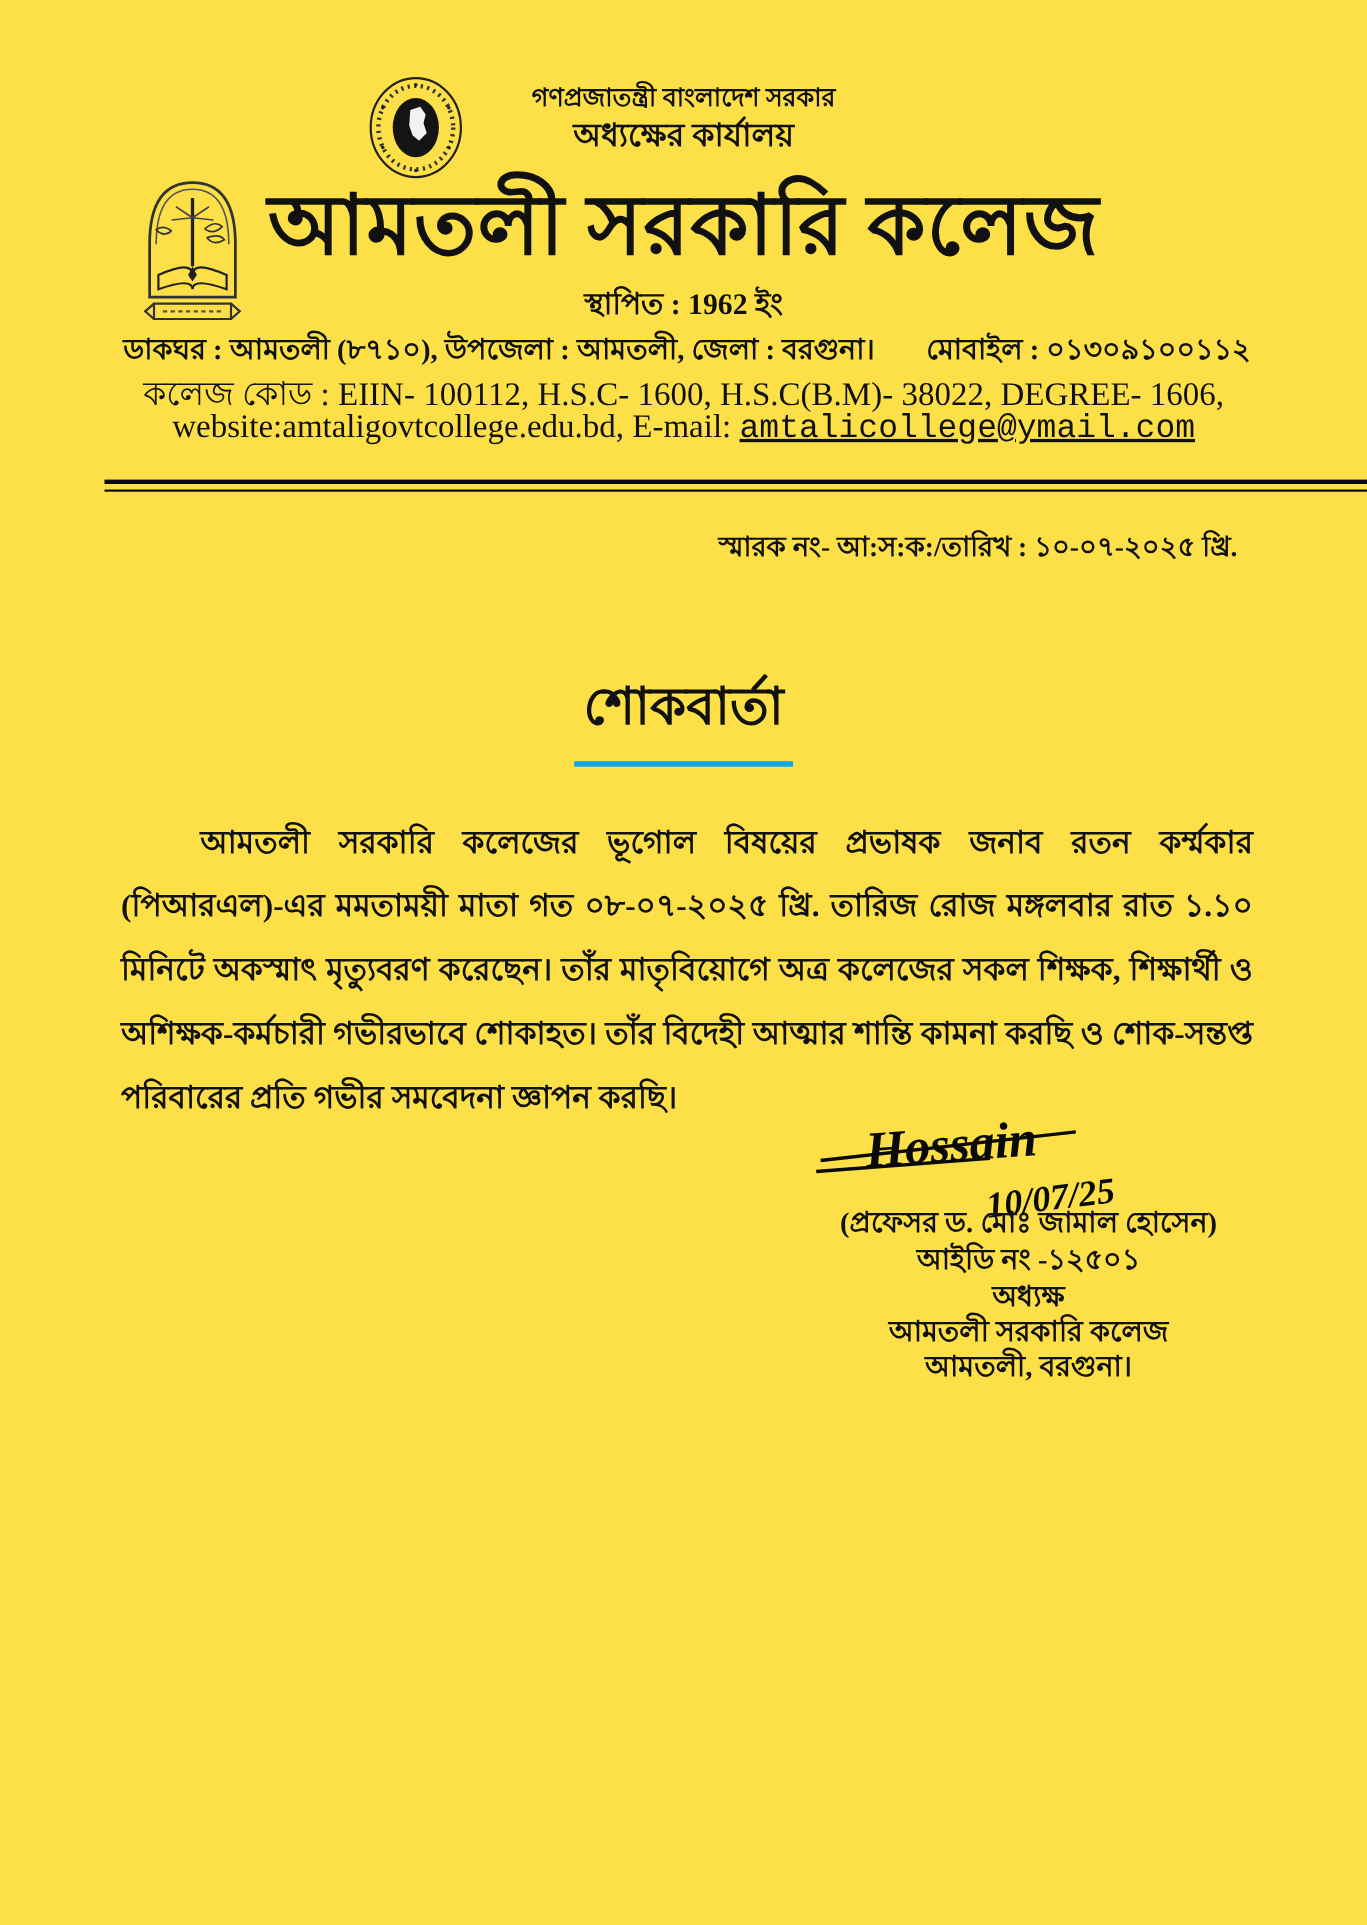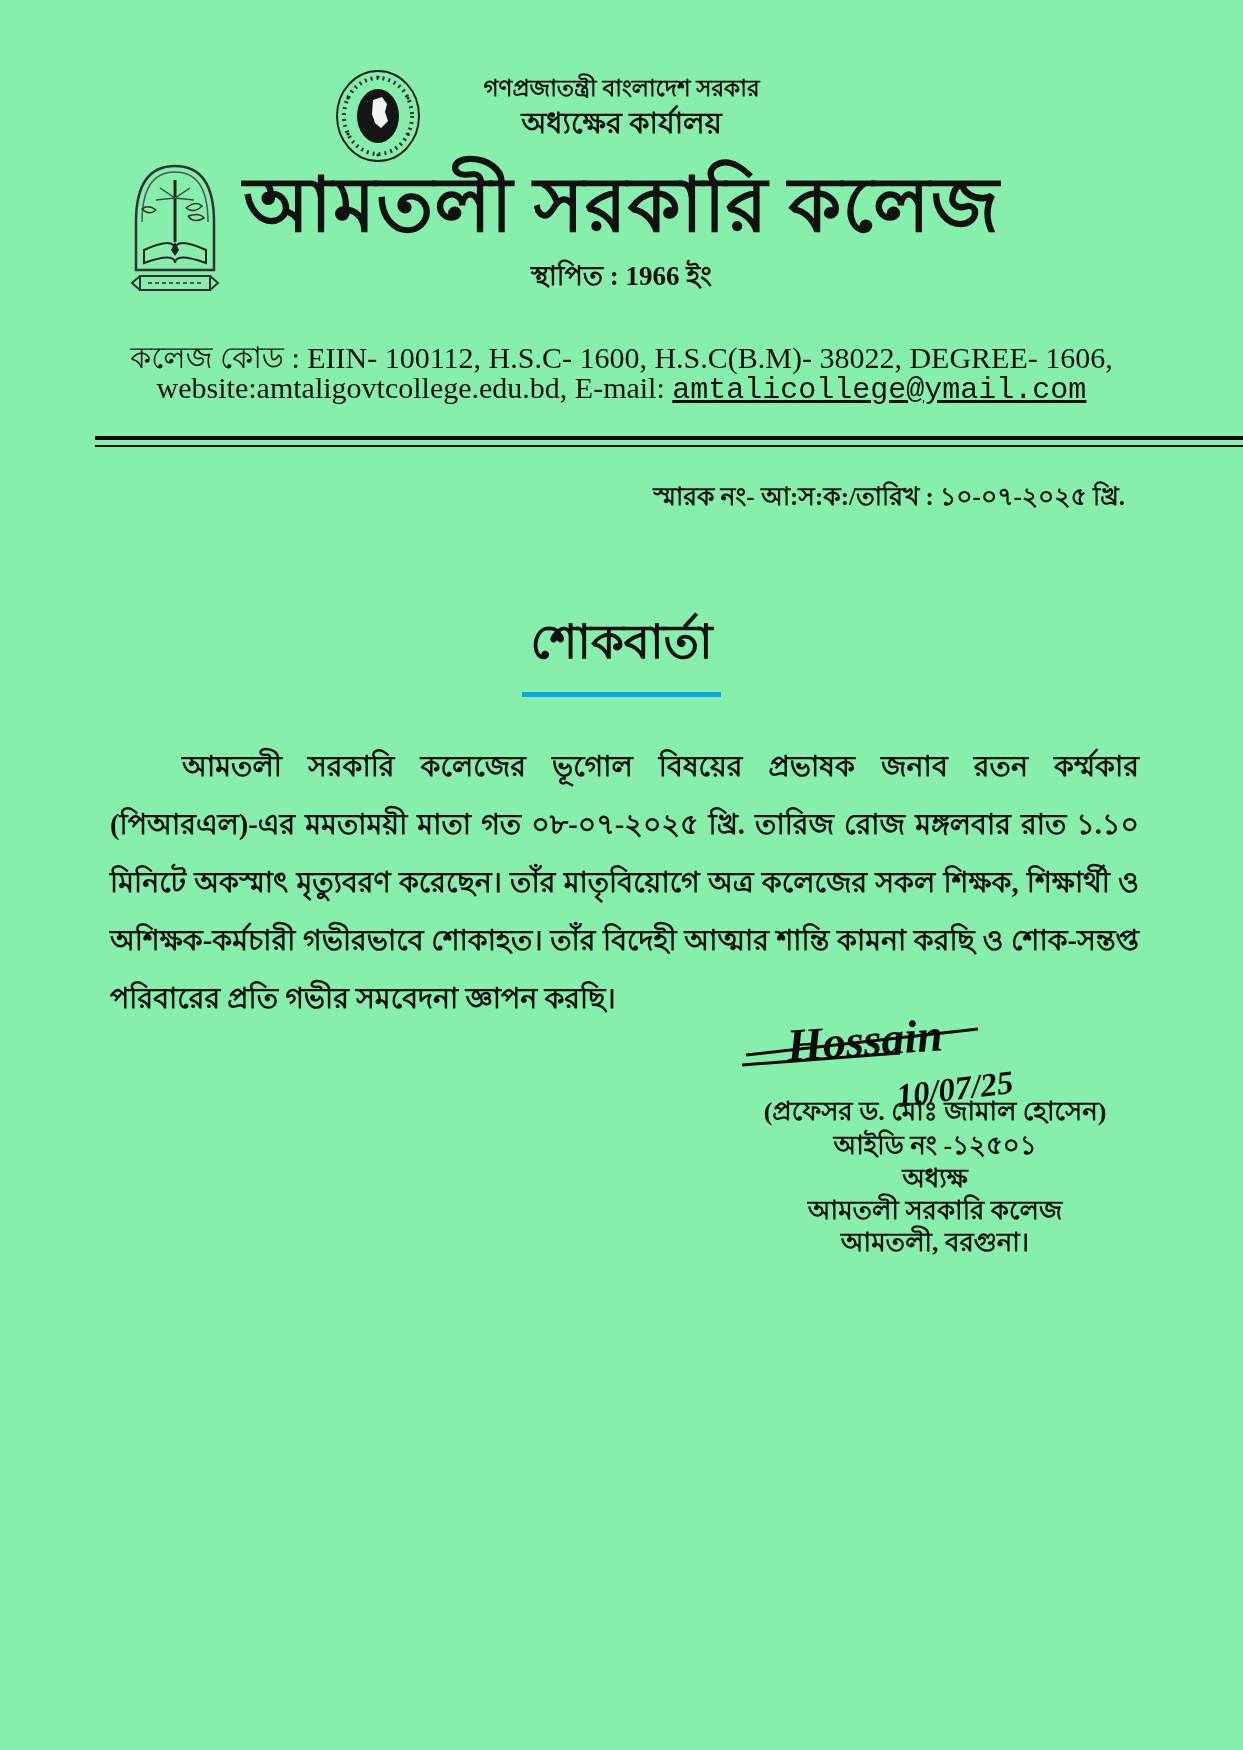--- a/index.html
+++ b/index.html
@@ -1,20 +1,20 @@
 <!DOCTYPE html>
 <html lang="bn"><head>
 <meta charset="utf-8">
 <style>
   html,body{margin:0;padding:0;background:#e8e8e8;}
   .page{
     position:relative;
     width:1243px;height:1750px;
     margin:0 auto;
-    background:#86efac;
+    background:#fde047;
     color:#111;
     font-family:"Liberation Serif","DejaVu Serif",serif;
     overflow:hidden;
   }
   .center{width:100%;text-align:center;position:absolute;left:0;}
 
   .gov-line{top:70px;font-size:23px;font-weight:600;}
   .office-line{top:100px;font-size:29px;font-weight:700;}
   .college-name{top:146px;font-size:76px;font-weight:700;letter-spacing:1px;}
   .established{top:255px;font-size:27px;font-weight:700;}
@@ -111,22 +111,26 @@
       <path d="M14,118 h70 v14 h-70 z" fill="none" stroke="#333" stroke-width="2"></path>
       <path d="M14,118 l-8,7 8,7" fill="none" stroke="#333" stroke-width="2"></path>
       <path d="M84,118 l8,7 -8,7" fill="none" stroke="#333" stroke-width="2"></path>
       <line x1="22" y1="125" x2="76" y2="125" stroke="#555" stroke-width="2" stroke-dasharray="4 3"></line>
     </svg>
   </span>
 
   <div class="center gov-line">গণপ্রজাতন্ত্রী বাংলাদেশ সরকার</div>
   <div class="center office-line">অধ্যক্ষের কার্যালয়</div>
   <div class="center college-name">আমতলী সরকারি কলেজ</div>
-  <div class="center established">স্থাপিত : 1966 ইং</div>
+  <div class="center established">স্থাপিত : 1962 ইং</div>
 
+  <div class="address-row">
+    <span>ডাকঘর : আমতলী  (৮৭১০), উপজেলা : আমতলী, জেলা : বরগুনা।</span>
+    <span>মোবাইল : ০১৩০৯১০০১১২</span>
+  </div>
 
   <div class="center codes-line">কলেজ কোড : EIIN- 100112, H.S.C- 1600, H.S.C(B.M)- 38022, DEGREE- 1606,</div>
 
   <div class="center website-line">
     <span>website:amtaligovtcollege.edu.bd, E-mail: </span><span class="email">amtalicollege@ymail.com</span>
   </div>
 
   <div class="header-rule"></div>
 
   <div class="memo-row">

